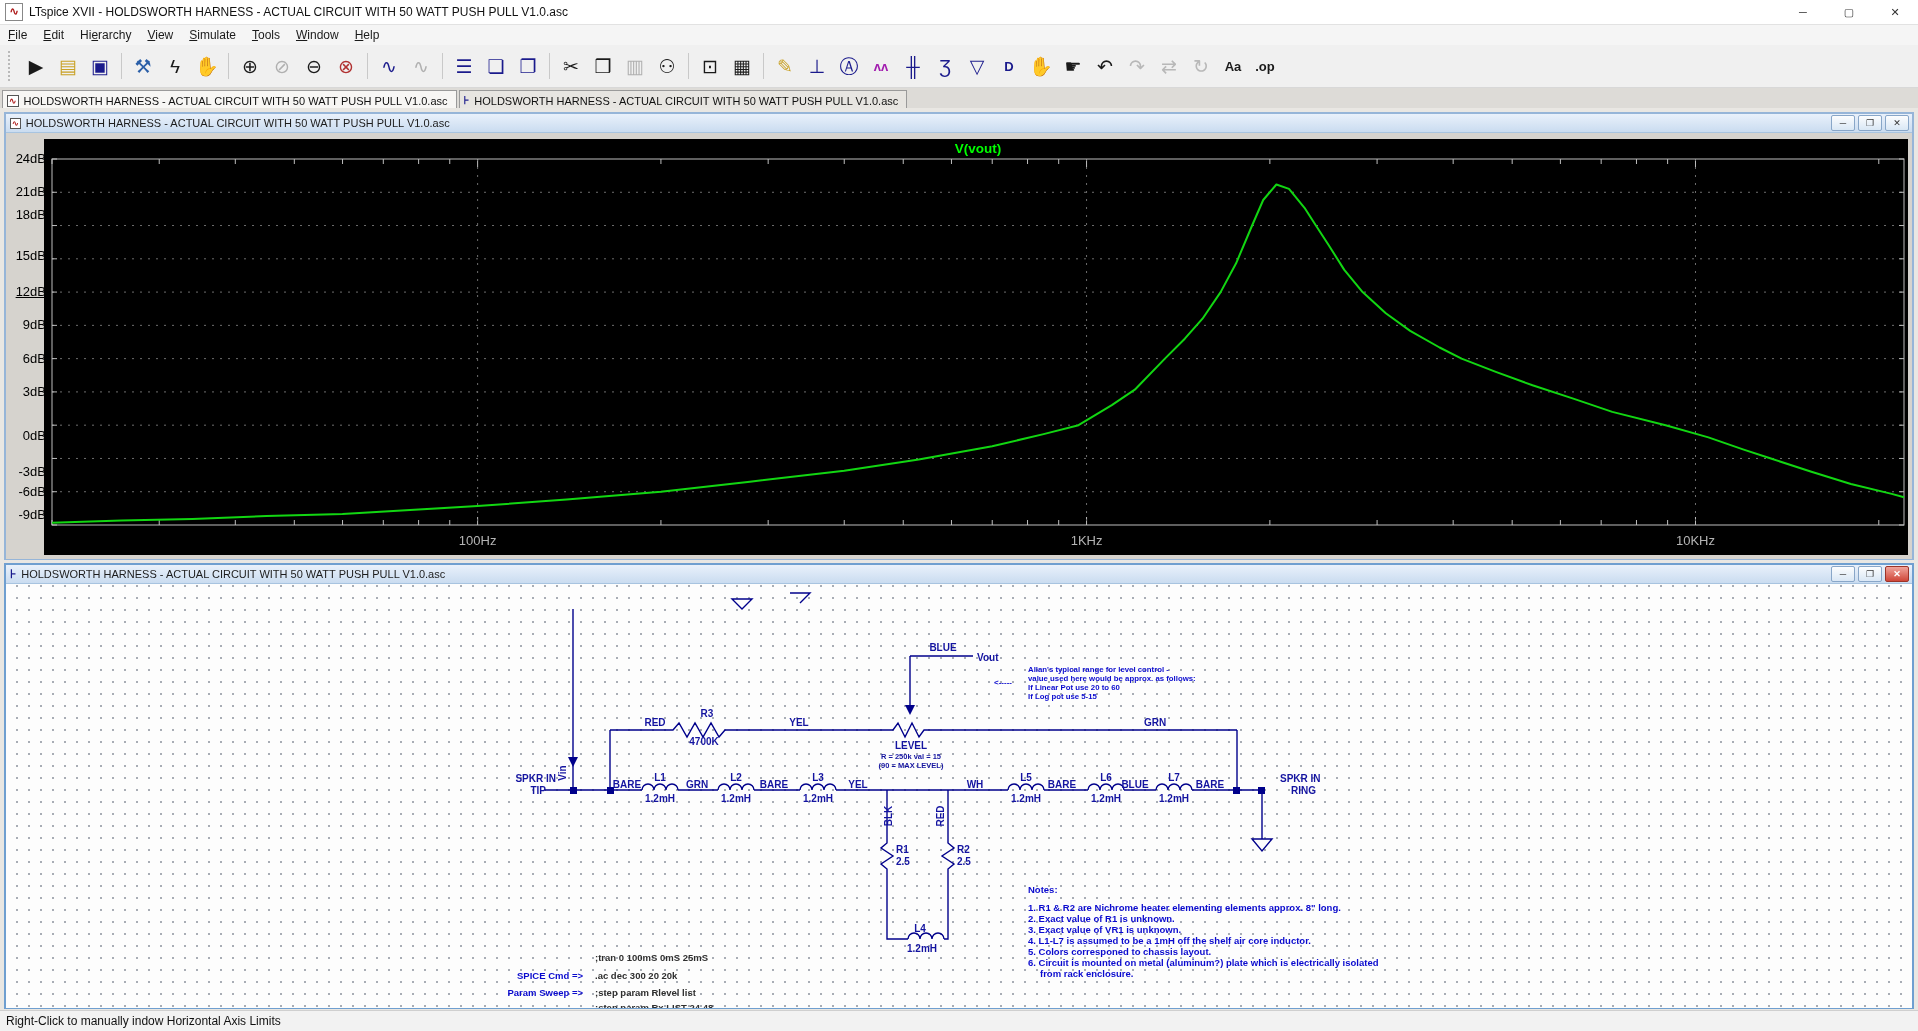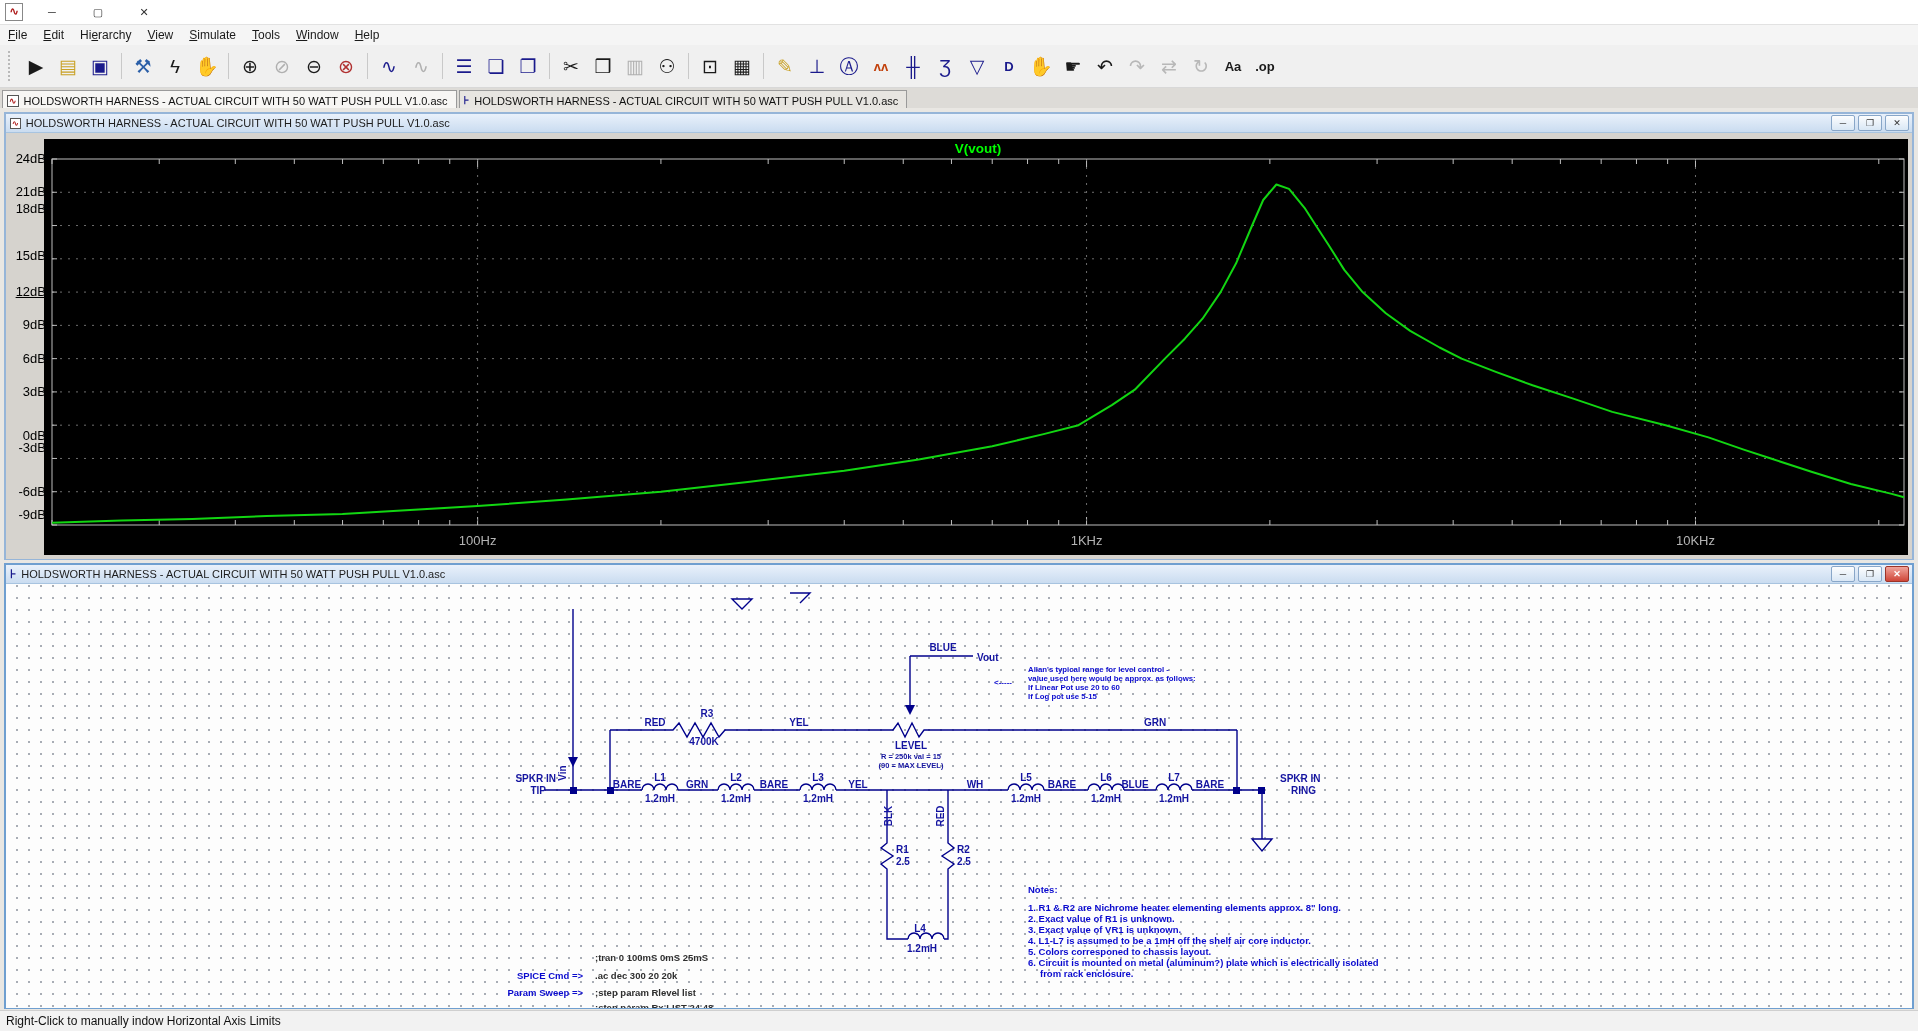--- a/index.html
+++ b/index.html
@@ -62,20 +62,21 @@
   .end{text-anchor:end;}
   
   #statusbar{position:absolute;left:0;top:1010px;width:1918px;height:21px;background:#f2f2f2;
        border-top:1px solid #cfcfcf;display:flex;align-items:center;font-size:12px;color:#111;padding-left:6px;box-sizing:border-box;}
 </style>
 </head>
 <body>
 
 <div id="titlebar">
   <span class="appicon">∿</span>
+  <span class="ttl">LTspice XVII - HOLDSWORTH HARNESS - ACTUAL CIRCUIT WITH 50 WATT PUSH PULL V1.0.asc</span>
   <div class="winbtns">
     <div class="winbtn">─</div>
     <div class="winbtn">▢</div>
     <div class="winbtn close">✕</div>
   </div>
 </div>
 
 <div id="menubar">
     <div class="mitem"><u>F</u>ile</div>
     <div class="mitem"><u>E</u>dit</div>
@@ -113,21 +114,21 @@
     <div class="tbtn" style="color: rgb(26, 26, 26);">❒</div>
     <div class="tbtn" style="color: rgb(176, 176, 176);">▥</div>
     <div class="tbtn" style="color: rgb(26, 26, 26);">⚇</div>
     <span class="tsep"></span>
     <div class="tbtn" style="color: rgb(26, 26, 26);">⊡</div>
     <div class="tbtn" style="color: rgb(26, 26, 26);">▦</div>
     <span class="tsep"></span>
     <div class="tbtn" style="color: rgb(201, 162, 39);">✎</div>
     <div class="tbtn" style="color: rgb(26, 26, 140);">⊥</div>
     <div class="tbtn" style="color: rgb(26, 26, 140);">Ⓐ</div>
-    <div class="tbtn small" style="color: #c2410c;">ʌʌ</div>
+    <div class="tbtn small" style="color: #a21caf;">ʌʌ</div>
     <div class="tbtn" style="color: rgb(26, 26, 140);">╫</div>
     <div class="tbtn" style="color: rgb(26, 26, 140);">Ʒ</div>
     <div class="tbtn" style="color: rgb(26, 26, 140);">▽</div>
     <div class="tbtn small" style="color: rgb(26, 26, 140);">D</div>
     <div class="tbtn" style="color: rgb(26, 26, 26);">✋</div>
     <div class="tbtn" style="color: rgb(26, 26, 26);">☛</div>
     <div class="tbtn" style="color: rgb(26, 26, 26);">↶</div>
     <div class="tbtn" style="color: rgb(184, 184, 184);">↷</div>
     <div class="tbtn" style="color: rgb(184, 184, 184);">⇄</div>
     <div class="tbtn" style="color: rgb(184, 184, 184);">↻</div>
@@ -152,28 +153,28 @@
     <div class="mtitle">
       <span class="micon plotic">∿</span>
       <span class="mtxt">HOLDSWORTH HARNESS - ACTUAL CIRCUIT WITH 50 WATT PUSH PULL V1.0.asc</span>
       <div class="mbtn">─</div>
       <div class="mbtn">❐</div>
       <div class="mbtn">✕</div>
     </div>
     <div id="plot-pane">
         <span class="ylab" style="top: 19px;">24dB</span>
         <span class="ylab" style="top: 52.2727px;">21dB</span>
-        <span class="ylab" style="top: 69px;">18dB</span>
+        <span class="ylab" style="top: 75px;">18dB</span>
         <span class="ylab" style="top: 116px;">15dB</span>
         <span class="ylab" style="top: 152.091px; text-decoration: underline;">12dB</span>
         <span class="ylab" style="top: 185.364px;">9dB</span>
         <span class="ylab" style="top: 218.636px;">6dB</span>
         <span class="ylab" style="top: 251.909px;">3dB</span>
         <span class="ylab" style="top: 296px;">0dB</span>
-        <span class="ylab" style="top: 308px;">-3dB</span>
+        <span class="ylab" style="top: 332px;">-3dB</span>
         <span class="ylab" style="top: 351.727px;">-6dB</span>
         <span class="ylab" style="top: 375px;">-9dB</span>
         <svg width="1906" height="426">
           <rect x="38" y="6" width="1864" height="416" fill="#000000"></rect>
           <line x1="46" y1="26" x2="51" y2="26" stroke="#bebebe" stroke-width="1"></line>
           <line x1="1893" y1="26" x2="1898" y2="26" stroke="#bebebe" stroke-width="1"></line>
           <line x1="46" y1="59.27272727272731" x2="1898" y2="59.27272727272731" stroke="#6e6e6e" stroke-width="1" stroke-dasharray="2,6"></line>
           <line x1="46" y1="59.27272727272731" x2="51" y2="59.27272727272731" stroke="#bebebe" stroke-width="1"></line>
           <line x1="1893" y1="59.27272727272731" x2="1898" y2="59.27272727272731" stroke="#bebebe" stroke-width="1"></line>
           <line x1="46" y1="92.5454545454545" x2="1898" y2="92.5454545454545" stroke="#6e6e6e" stroke-width="1" stroke-dasharray="2,6"></line>

